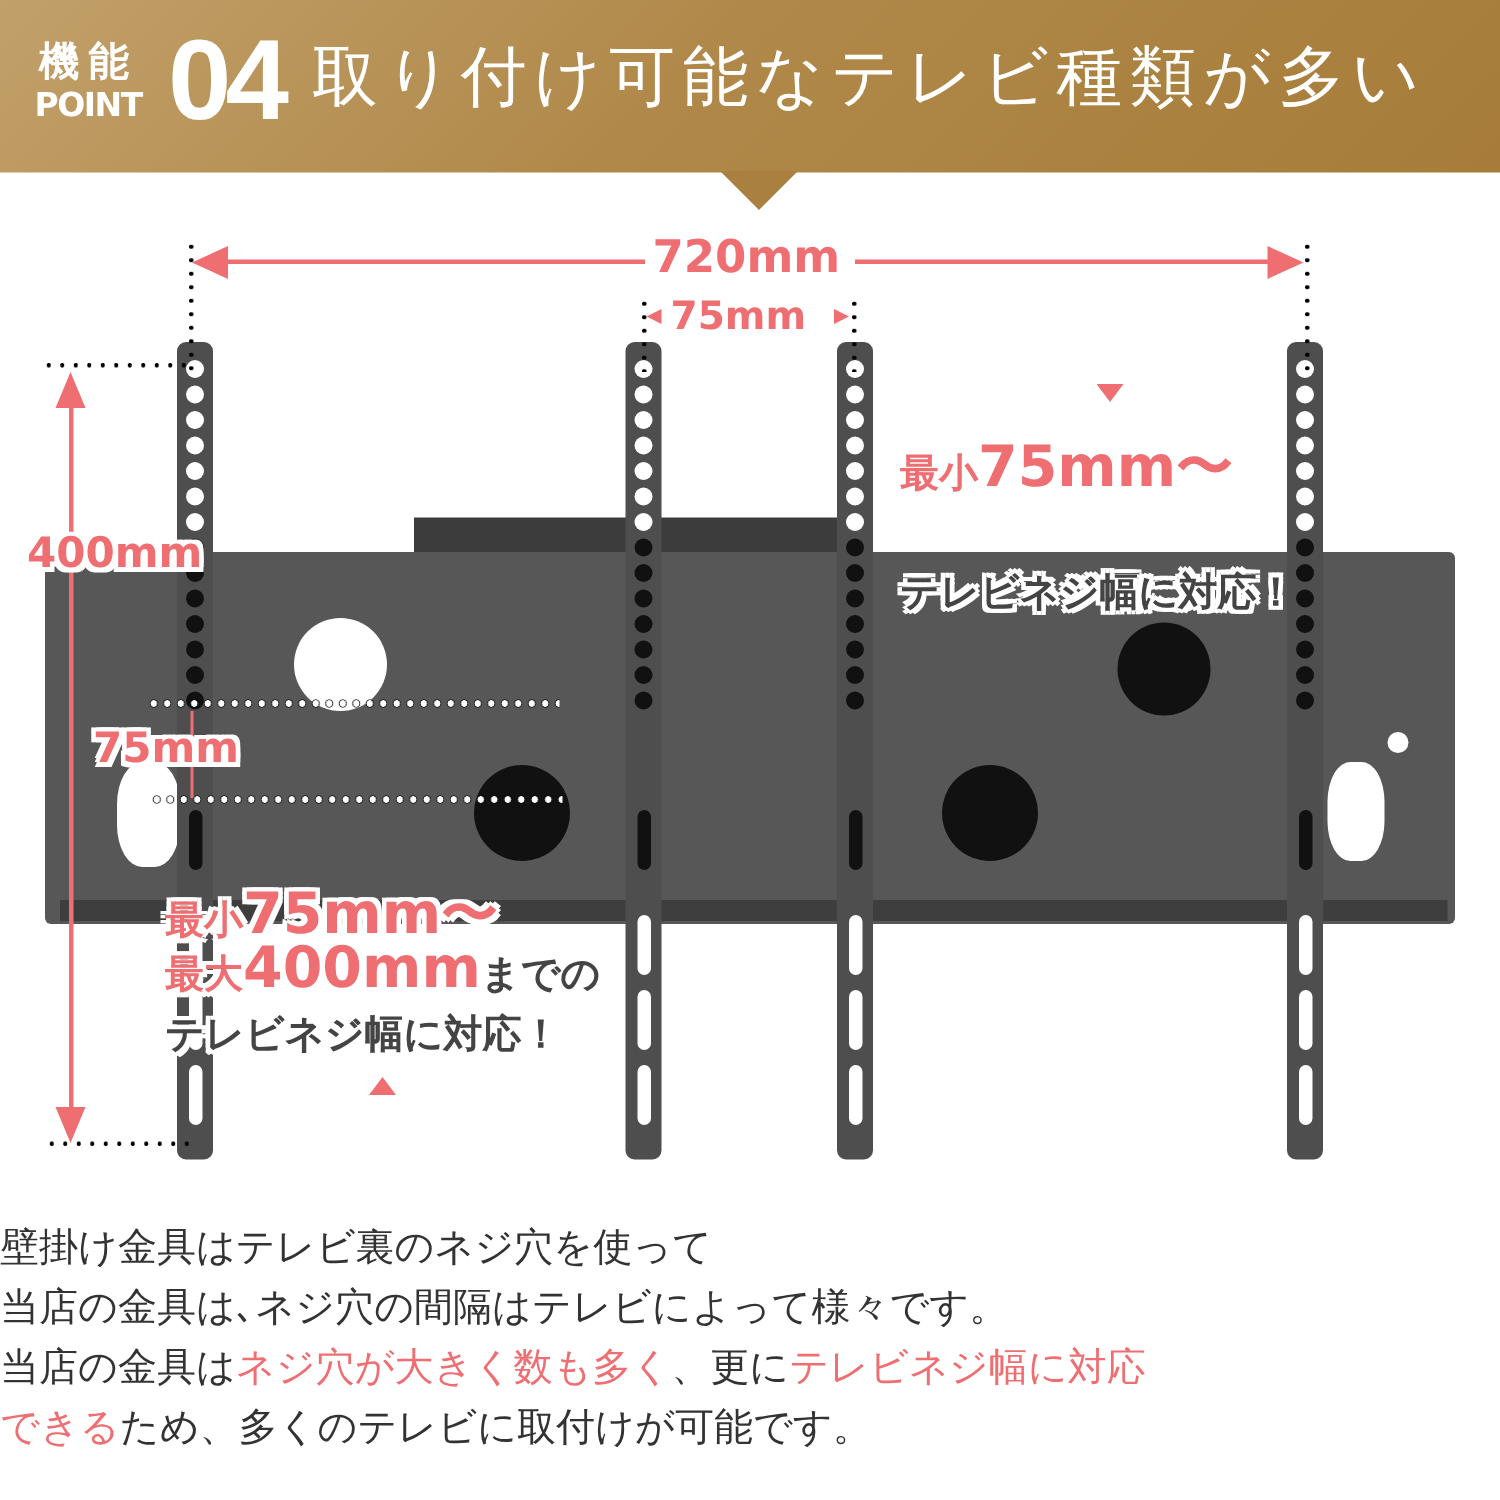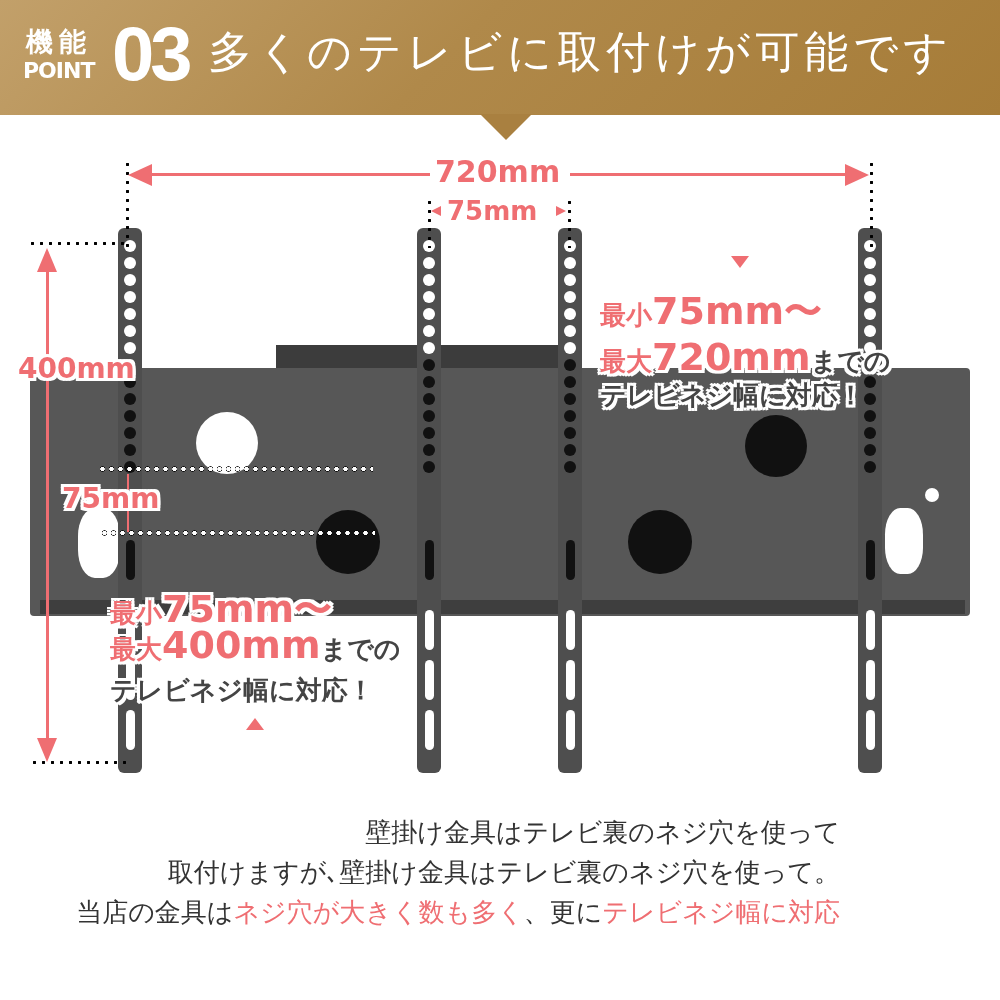--- a/index.html
+++ b/index.html
@@ -18,30 +18,30 @@
 .slot{position:absolute;width:9px;height:52px;border-radius:5px;background:#fff}
 .dslot{background:#111}
 .pink{color:#ef6e72}
 .red-line{position:absolute;background:#ef6e72}
 .dots-h{position:absolute;height:3px;background-image:radial-gradient(circle,#000 1.4px,transparent 1.6px);background-size:9px 3px}
 .dots-v{position:absolute;width:3px;background-image:radial-gradient(circle,#000 1.4px,transparent 1.6px);background-size:3px 9px}
 .wdots-h{position:absolute;height:6px;background-image:radial-gradient(circle,#fff 2px,#000 2.4px,transparent 3px);background-size:9px 6px}
 .label{position:absolute;font-weight:bold;line-height:1;white-space:nowrap;font-family:"DejaVu Sans",sans-serif}
 .outline{text-shadow:-3px -3px 0 #fff,3px -3px 0 #fff,-3px 3px 0 #fff,3px 3px 0 #fff,0 3px 0 #fff,0 -3px 0 #fff,3px 0 0 #fff,-3px 0 0 #fff}
 .badge{position:absolute;background:#ef6e72;color:#fff;font-weight:bold;font-size:36px;text-align:center;line-height:60px}
-.body-text{position:absolute;left:0;width:840px;top:812px;text-align:right;font-size:26px;line-height:40px;color:#333}
+.body-text{position:absolute;left:0;width:840px;top:812px;text-align:left;font-size:26px;line-height:40px;color:#333}
 </style>
 </head>
 <body>
 
 <div class="header">
   <div class="kino">機能</div>
   <div class="point">POINT</div>
-  <div class="num">03</div>
-  <div class="title">多くのテレビに取付けが可能です</div>
+  <div class="num">04</div>
+  <div class="title">取り付け可能なテレビ種類が多い</div>
 </div>
 <div class="notch"></div>
 
 <div class="stage">
 
   <div class="plate" style="left:276px;top:345px;width:300px;height:28px;background:#3c3c3c"></div>
   <div class="plate" style="left:30px;top:368px;width:940px;height:248px;border-radius:4px;background:#575757"></div>
   <div class="plate" style="left:40px;top:600px;width:925px;height:14px;background:#3e3e3e"></div>
 
   <div class="hole" style="left:196px;top:412px;width:62px;height:62px"></div>
@@ -155,34 +155,34 @@
 
   <div class="wdots-h" style="left:98px;top:466px;width:275px"></div>
   <div class="wdots-h" style="left:100px;top:530px;width:275px"></div>
   <div class="red-line" style="left:127px;top:474px;width:2px;height:58px"></div>
   <div class="label pink outline" style="left:62px;top:485px;font-size:28px">75mm</div>
 
   <div style="position:absolute;left:731px;top:256px;border-top:12px solid #ef6e72;border-left:9px solid transparent;border-right:9px solid transparent"></div>
   <div class="label outline" style="left:600px;top:292px;">
     <span class="pink" style="font-size:26px">最小</span><span class="pink" style="font-size:38px">75mm〜</span>
   </div>
-  <div class="label outline" style="left:600px;top:338px;">
-    <span class="pink" style="font-size:26px">最大</span><span class="pink" style="font-size:38px">720mm</span><span style="font-size:26px;color:#444">までの</span>
-  </div>
   <div class="label outline" style="left:600px;top:382px;font-size:26px;color:#444">テレビネジ幅に対応！</div>
 
   <div class="label outline" style="left:110px;top:590px;">
     <span class="pink" style="font-size:26px">最小</span><span class="pink" style="font-size:38px">75mm〜</span>
   </div>
   <div class="label outline" style="left:110px;top:626px;">
     <span class="pink" style="font-size:26px">最大</span><span class="pink" style="font-size:38px">400mm</span><span style="font-size:26px;color:#444">までの</span>
   </div>
   <div class="label outline" style="left:110px;top:677px;font-size:26px;color:#444">テレビネジ幅に対応！</div>
   <div style="position:absolute;left:246px;top:718px;border-bottom:12px solid #ef6e72;border-left:9px solid transparent;border-right:9px solid transparent"></div>
 </div>
 
 <div class="body-text">
   <div>壁掛け金具はテレビ裏のネジ穴を使って</div>
-  <div>取付けますが､壁掛け金具はテレビ裏のネジ穴を使って。</div>
+  <div>当店の金具は､ネジ穴の間隔はテレビによって様々です。</div>
   <div>
     <span>当店の金具は</span><span class="pink">ネジ穴が大きく数も多く</span><span>、更に</span><span class="pink">テレビネジ幅に対応</span>
+  </div>
+  <div>
+    <span class="pink">できる</span><span>ため、多くのテレビに取付けが可能です。</span>
   </div>
 </div>
 
 </body></html>

